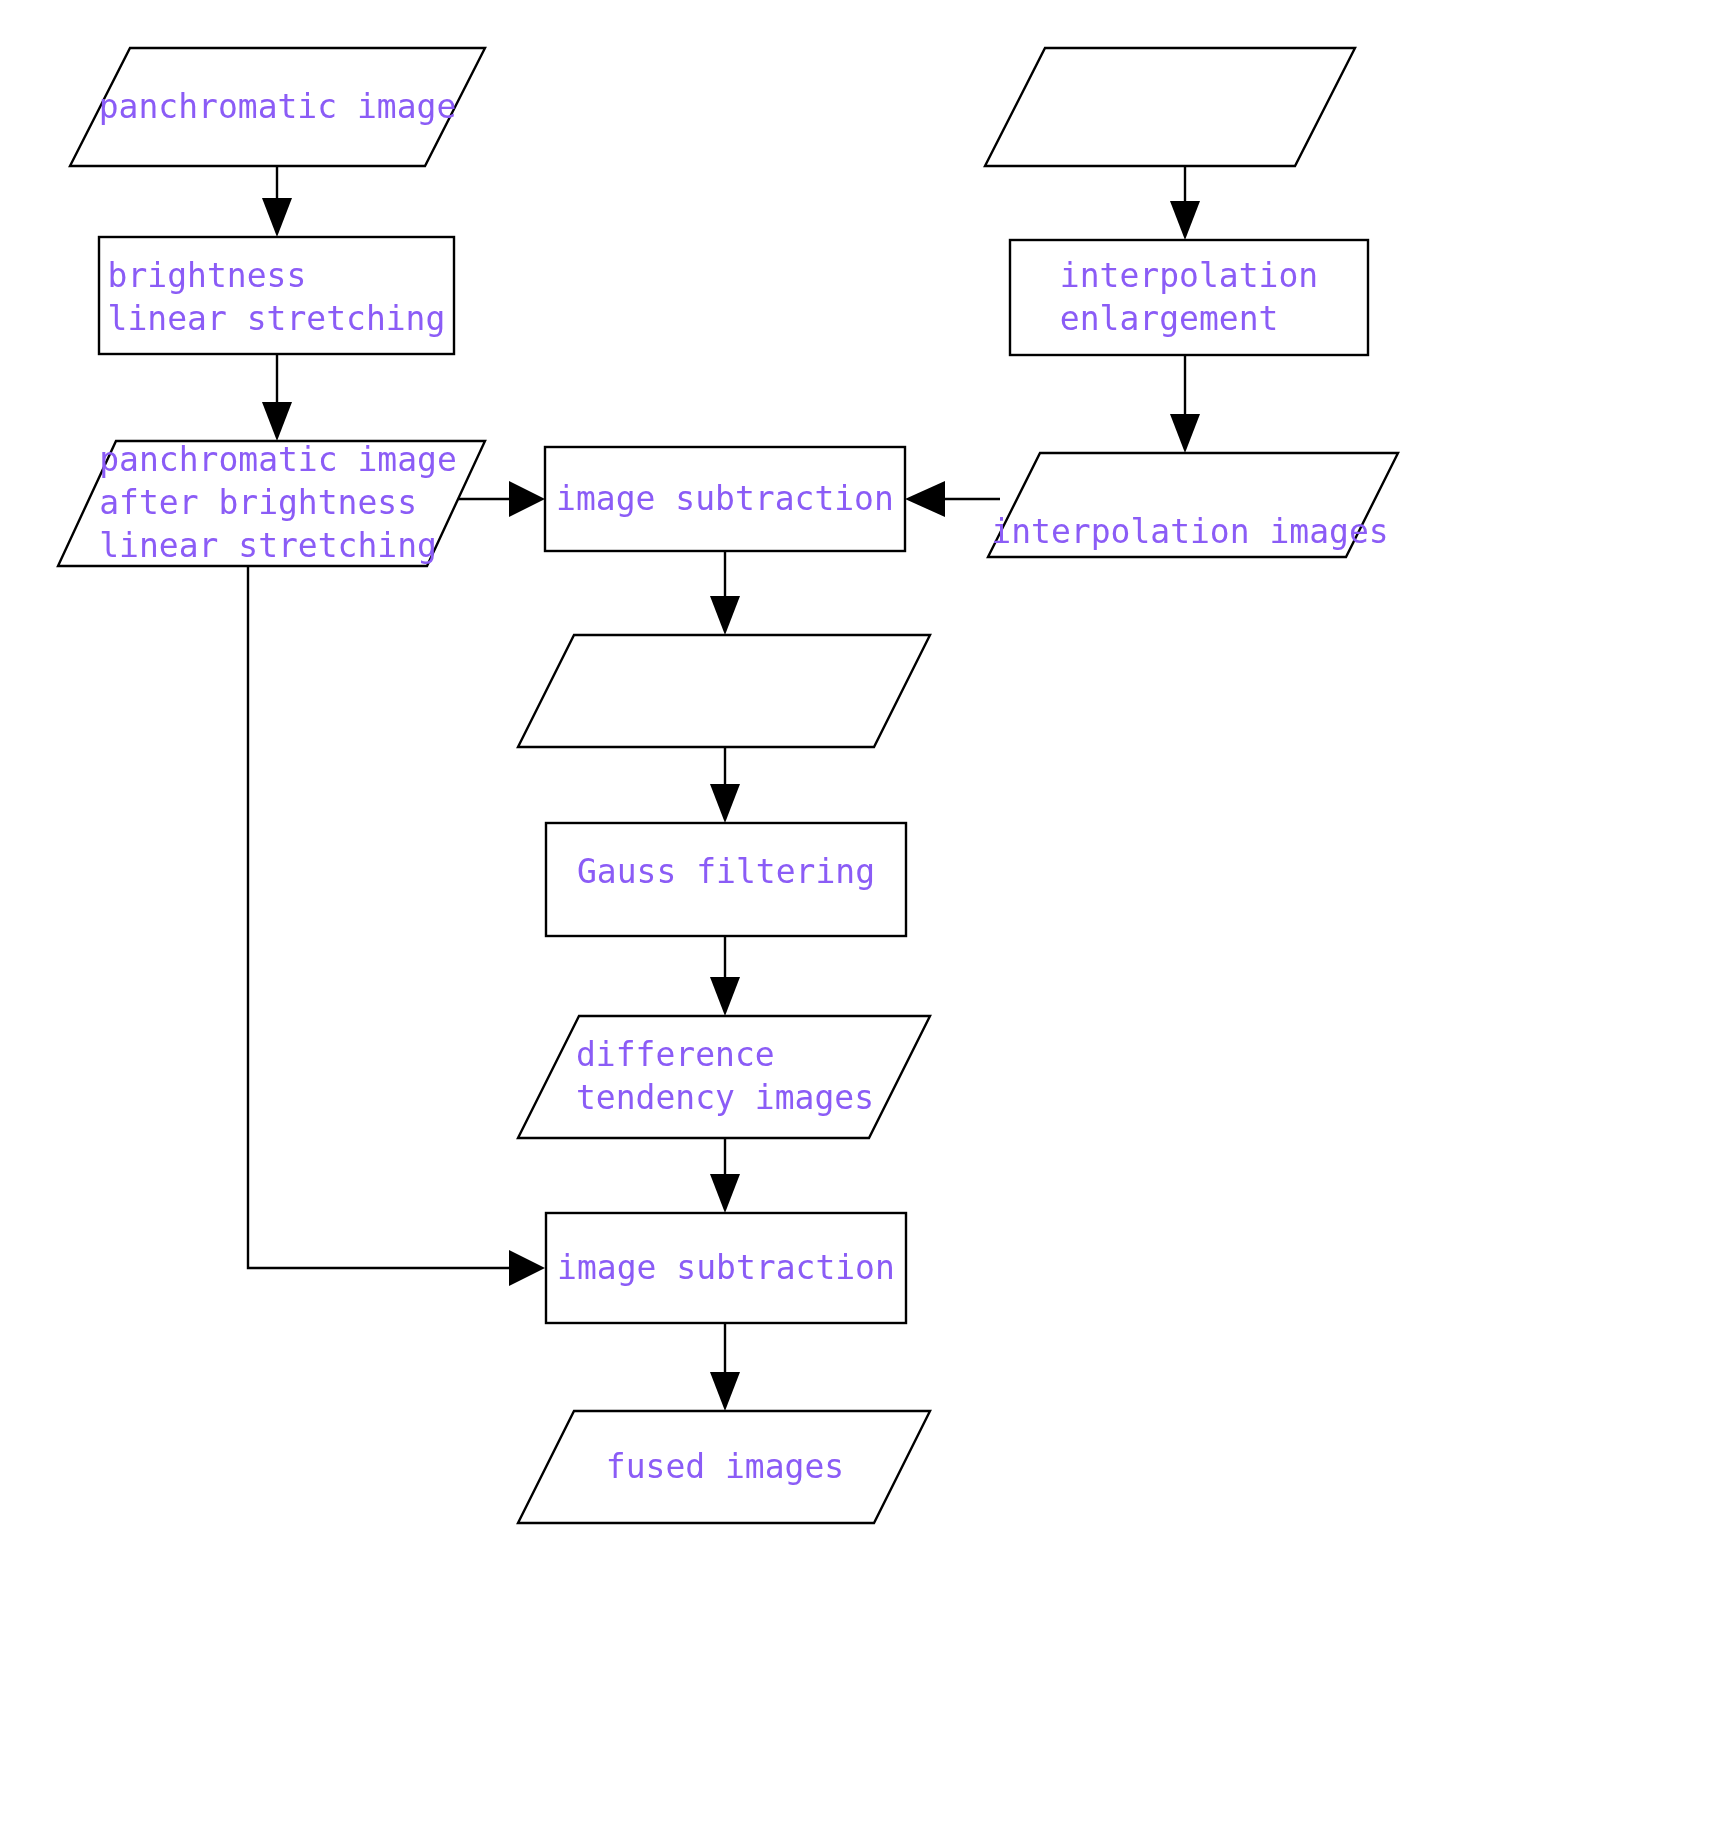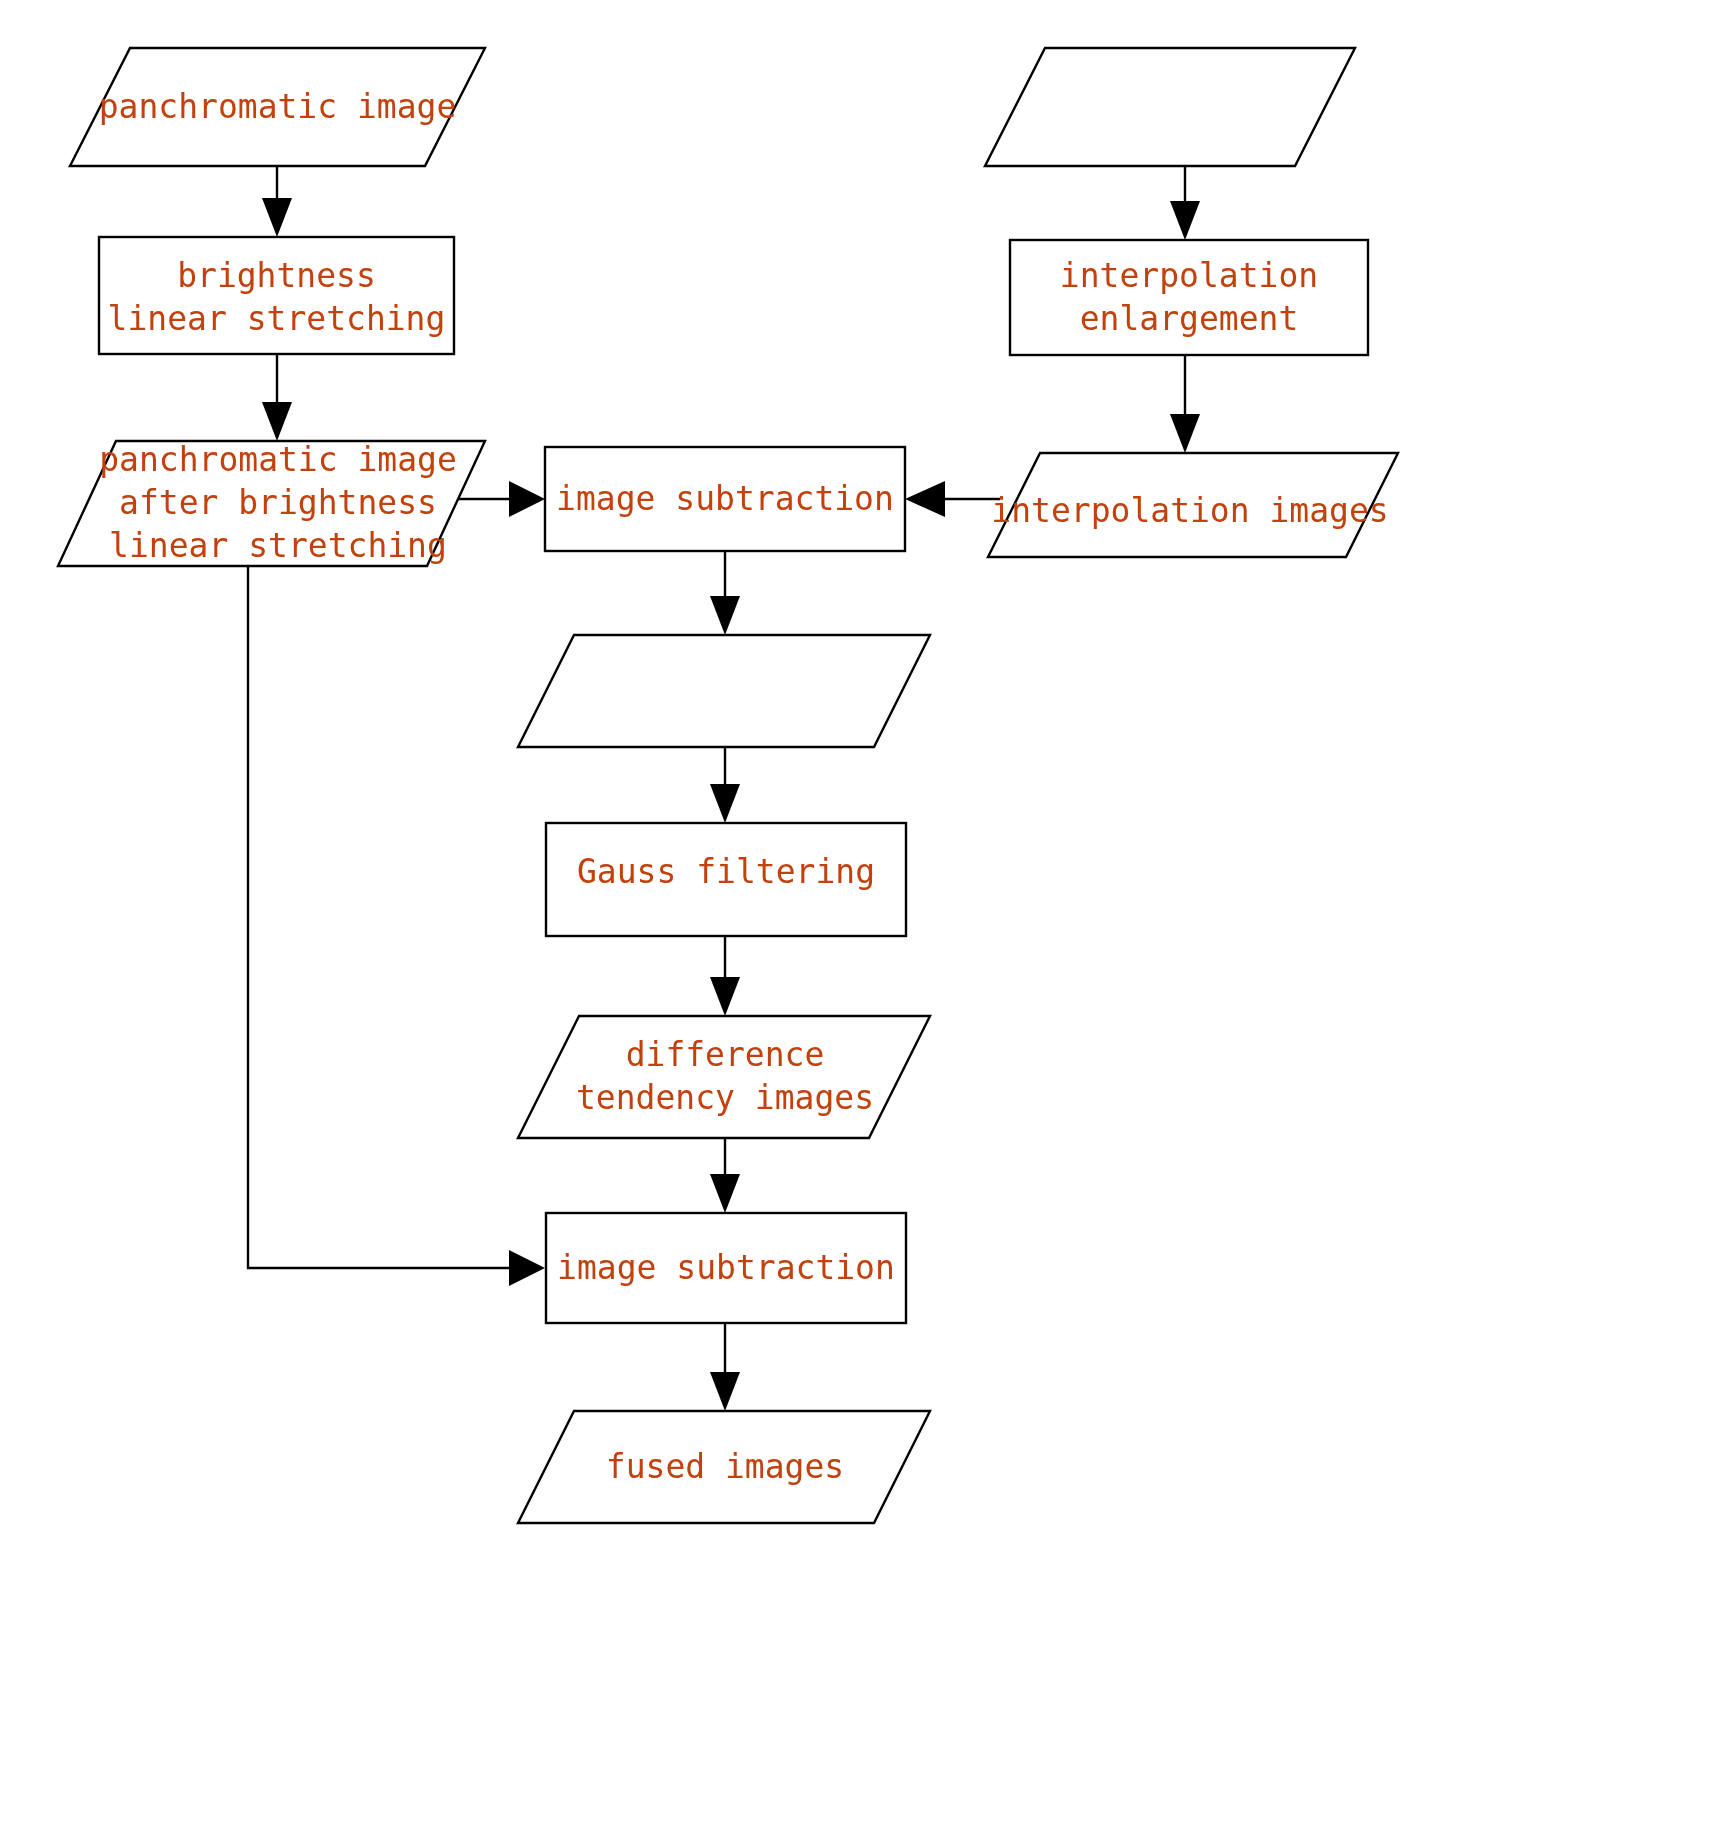--- a/index.html
+++ b/index.html
@@ -33,22 +33,22 @@
     stroke: #000000;
     stroke-width: 2.4;
     fill: none;
   }
   .arrow-head {
     fill: #000000;
     stroke: none;
   }
   .node-label {
     position: absolute;
-    text-align: center;
-    color: #c2410c;
+    text-align: left;
+    color: #8b5cf6;
     font-family: "DejaVu Sans Mono", "Liberation Mono", monospace;
     font-size: 33px;
     line-height: 1.30;
     letter-spacing: 0px;
     white-space: pre;
     pointer-events: none;
     display: flex;
     align-items: center;
     justify-content: center;
   }
@@ -151,21 +151,21 @@
 linear stretching</div>
 
   <div class="node-label" style="left:88px; top:441px; width:380px; height:125px;">panchromatic image
 after brightness
 linear stretching</div>
 
 
   <div class="node-label" style="left:1000px; top:240px; width:378px; height:115px;">interpolation
 enlargement</div>
 
-  <div class="node-label" style="left:1000px; top:459px; width:380px; height:104px;">interpolation images</div>
+  <div class="node-label" style="left:1000px; top:480px; width:380px; height:104px;">interpolation images</div>
 
   <div class="node-label" style="left:545px; top:447px; width:360px; height:104px;">image subtraction</div>
 
 
   <div class="node-label" style="left:546px; top:823px; width:360px; height:98px;">Gauss filtering</div>
 
   <div class="node-label" style="left:545px; top:1016px; width:360px; height:122px;">difference
 tendency images</div>
 
   <div class="node-label" style="left:546px; top:1213px; width:360px; height:110px;">image subtraction</div>

